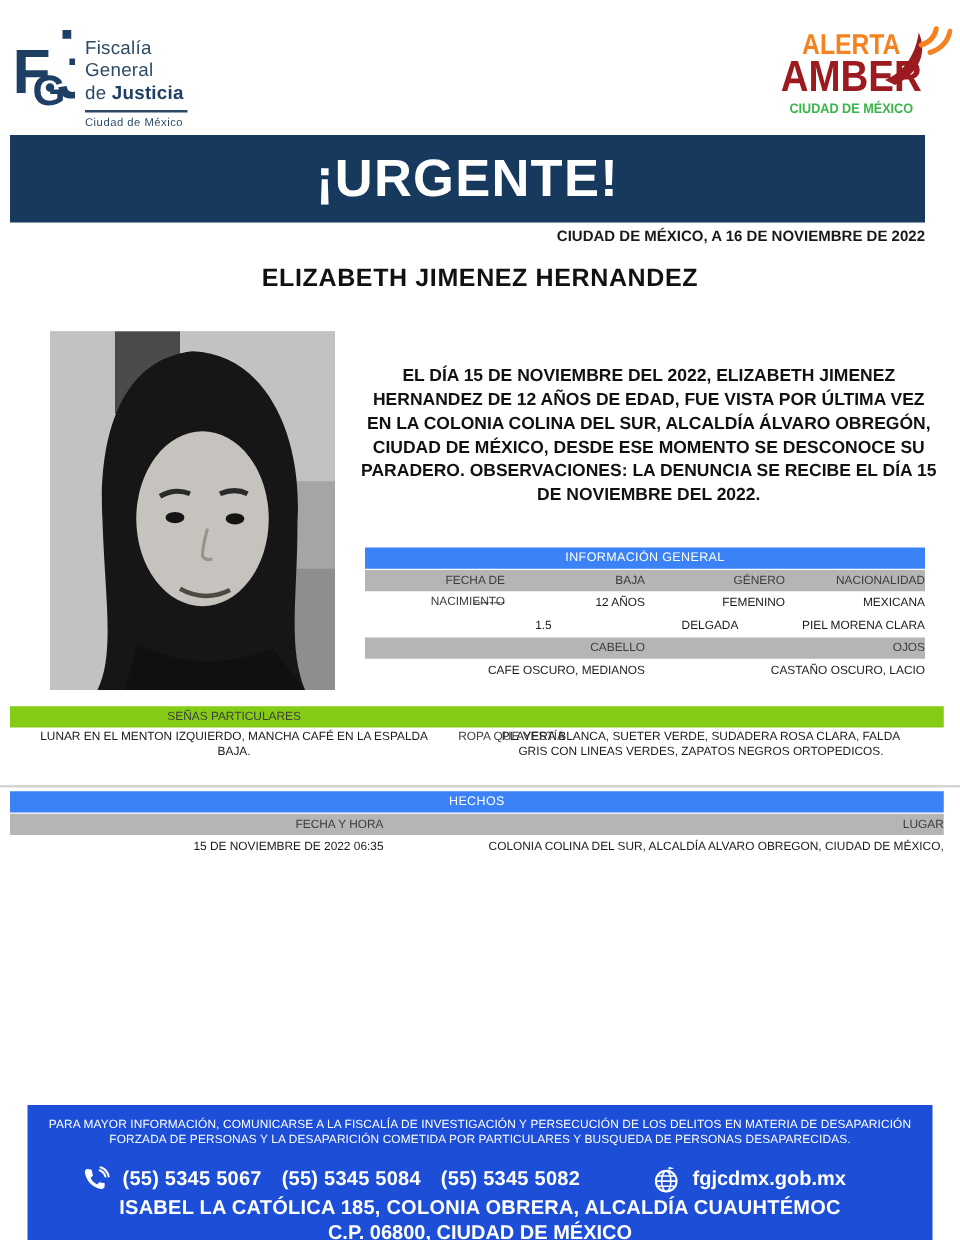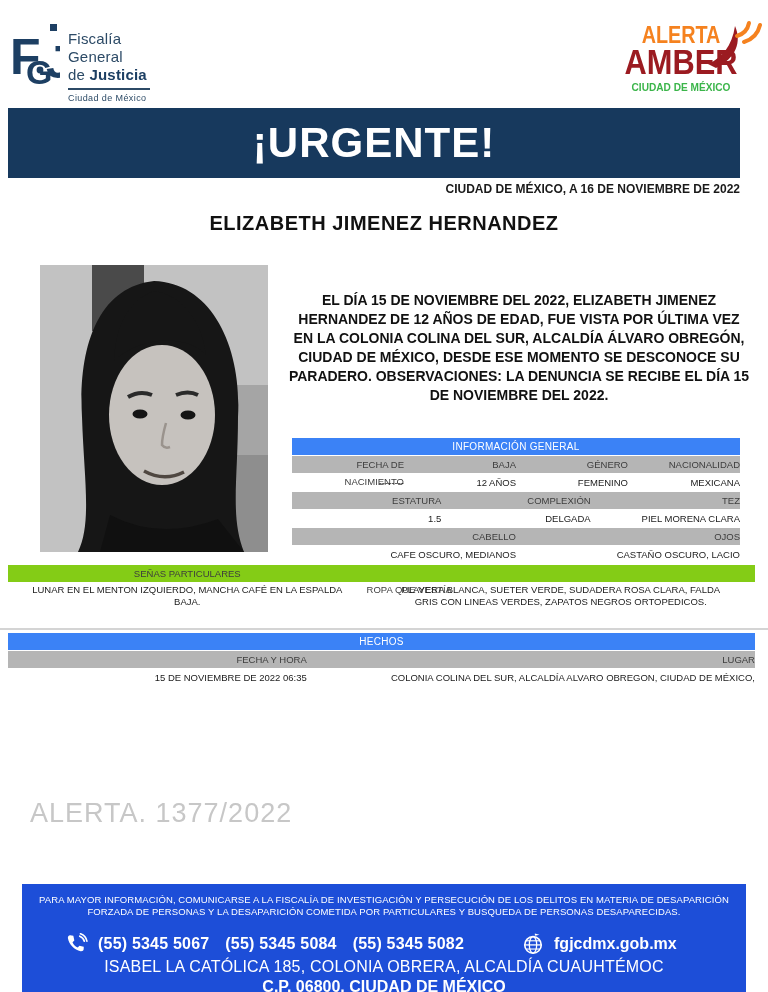--- a/index.html
+++ b/index.html
@@ -63,21 +63,21 @@
 
   
   .footer { position:absolute; left:22px; top:856px; width:724px; height:129px; background:#1d4ed8; color:#ffffff;margin-top:28px; }
   .footer-info { margin:10px auto 0 auto; width:700px; text-align:center; font-size:9.5px; line-height:12px; letter-spacing:.1px; }
   .contact-row { position:absolute; left:0; top:49px; width:100%; display:flex; align-items:center; padding-left:44px; }
   .contact-row .num { font-size:16px; font-weight:bold; margin-left:16px; letter-spacing:.2px; }
   .contact-row .num:first-of-type { margin-left:10px; }
   .phone-ic { width:22px; height:22px; }
   .globe-ic { width:22px; height:22px; margin-left:58px; }
   .website { font-size:16px; font-weight:bold; margin-left:10px; }
-  .addr1 { position:absolute; left:0; top:74px; width:100%; text-align:center; font-size:16px; font-weight:normal; letter-spacing:.2px; }
+  .addr1 { position:absolute; left:0; top:74px; width:100%; text-align:center; font-size:16px; font-weight:bold; letter-spacing:.2px; }
   .addr2 { position:absolute; left:0; top:94px; width:100%; text-align:center; font-size:16px; font-weight:bold; }
 </style>
 </head>
 <body>
 
 <div class="poster">
 
   <div class="fgj-logo">
     <svg class="fgj-mark" viewBox="0 0 48 76">
       <text x="-2" y="52" font-size="50" font-weight="bold" fill="#1d3f63" font-family="Liberation Sans, sans-serif">F</text>
@@ -140,25 +140,20 @@
       <span>BAJA</span>
       <span>GÉNERO</span>
       <span>NACIONALIDAD</span>
     </div>
     <div class="trow white cols4">
       <span>--------</span>
       <span>12 AÑOS</span>
       <span>FEMENINO</span>
       <span>MEXICANA</span>
     </div>
-    <div class="trow gray cols3">
-      <span>ESTATURA</span>
-      <span>COMPLEXIÓN</span>
-      <span>TEZ</span>
-    </div>
     <div class="trow white cols3">
       <span>1.5</span>
       <span>DELGADA</span>
       <span>PIEL MORENA CLARA</span>
     </div>
     <div class="trow gray cols2">
       <span>CABELLO</span>
       <span>OJOS</span>
     </div>
     <div class="trow white cols2">
@@ -182,21 +177,20 @@
     <div class="trow gray hcols">
       <span>FECHA Y HORA</span>
       <span>LUGAR</span>
     </div>
     <div class="trow white hcols">
       <span>15 DE NOVIEMBRE DE 2022 06:35</span>
       <span>COLONIA COLINA DEL SUR, ALCALDÍA ALVARO OBREGON, CIUDAD DE MÉXICO,</span>
     </div>
   </div>
 
-  <div class="alert-number">ALERTA. 1377/2022</div>
 
   <footer class="footer">
     <p class="footer-info">PARA MAYOR INFORMACIÓN, COMUNICARSE A LA FISCALÍA DE INVESTIGACIÓN Y PERSECUCIÓN DE LOS DELITOS EN MATERIA DE DESAPARICIÓN FORZADA DE PERSONAS Y LA DESAPARICIÓN COMETIDA POR PARTICULARES Y BUSQUEDA DE PERSONAS DESAPARECIDAS.</p>
     <div class="contact-row">
       <svg class="phone-ic" viewBox="0 0 24 24">
         <path d="M4.5,2.5 C2.8,2.6 1.8,4 2.1,5.8 C3.2,12.6 9.2,18.6 15.9,19.8 C17.8,20.1 19.2,19.1 19.3,17.4 L19.4,14.9 L14.6,13.9 L12.9,15.9 C10.3,14.8 8.1,12.6 7.1,10 L9.1,8.2 L8,3 Z" fill="#ffffff"></path>
         <path d="M15,3.5 q4,1.5 5,5.5" stroke="#ffffff" stroke-width="1.8" fill="none" stroke-linecap="round"></path>
         <path d="M15.8,0.8 q5.8,2 7,8" stroke="#ffffff" stroke-width="1.8" fill="none" stroke-linecap="round"></path>
       </svg>
       <span class="num">(55) 5345 5067</span>

